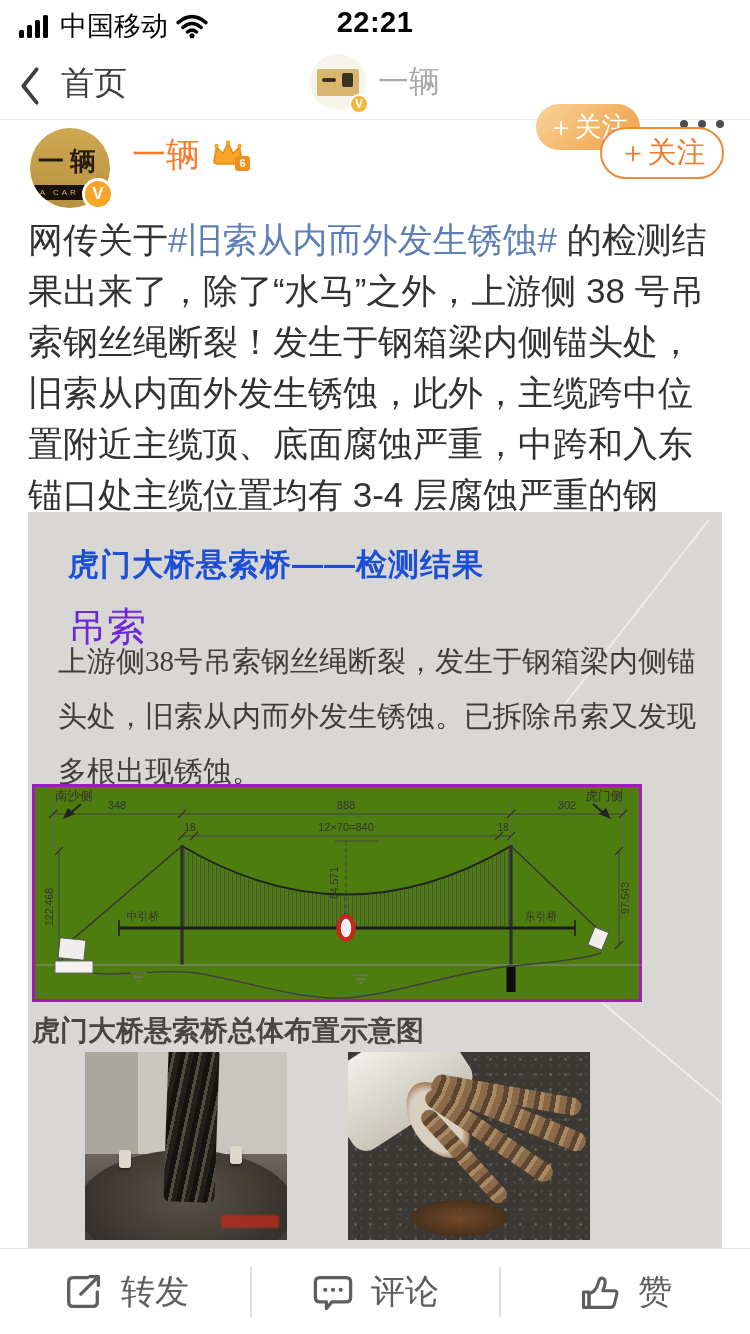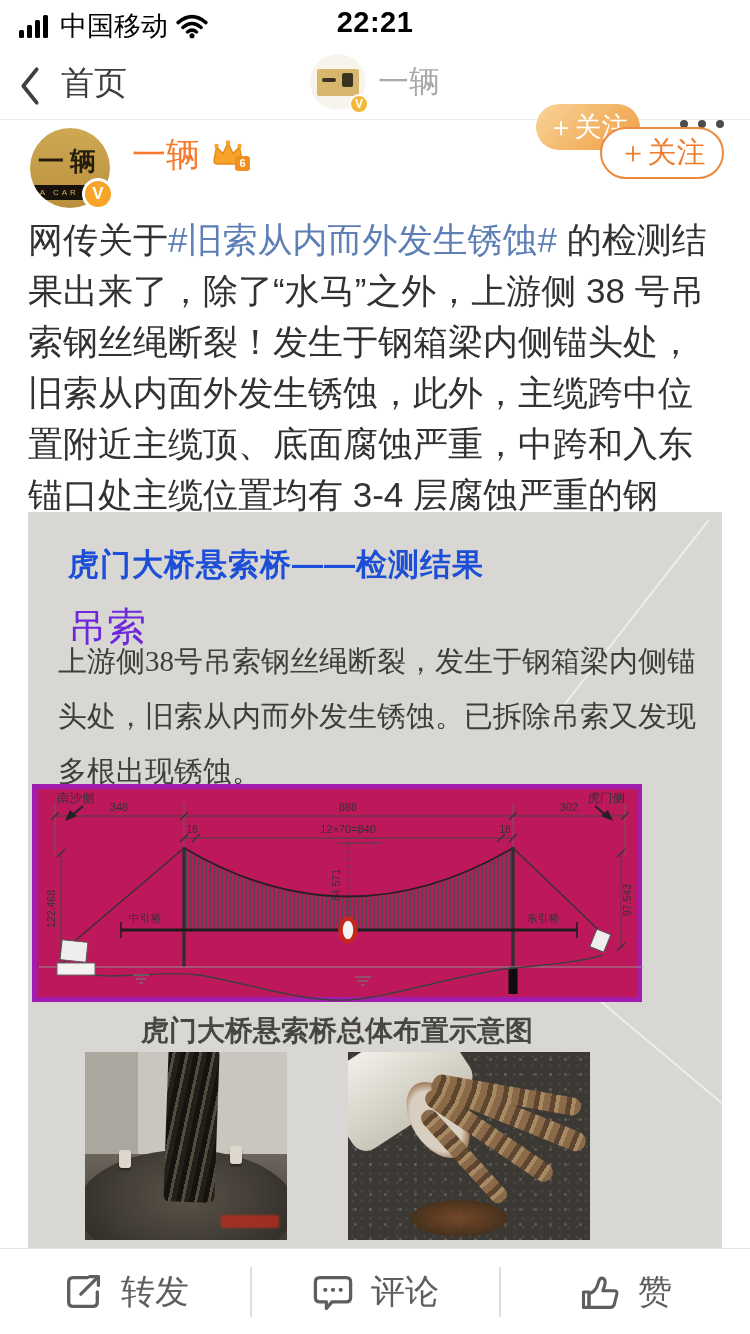--- a/index.html
+++ b/index.html
@@ -51,23 +51,23 @@
   
   .p-text { position:absolute; left:28px; top:214px; width:694px; font-size:35px; line-height:51px; color:#323232; }
   .p-text .hash { color:#5d7fb5; }
 
   
   .embed { position:absolute; left:28px; top:512px; width:694px; height:736px; background:#d9d7d3; overflow:hidden; }
   .scratch { position:absolute; width:2px; background:rgba(255,255,255,.55); }
   .doc-title { position:absolute; left:40px; top:32px; font-size:31px; font-weight:700; color:#1d4ed8; letter-spacing:1px; }
   .doc-section { position:absolute; left:40px; top:88px; font-size:39px; font-weight:400; color:#6d28d9; }
   .doc-body { position:absolute; left:30px; top:122px; width:644px; font-family:"Liberation Serif", serif; font-size:29px; line-height:55px; color:#3f3e3b; }
-  .dbox { position:absolute; left:4px; top:272px; width:610px; height:218px; background:#be185d; border:5px solid #a21caf; }
+  .dbox { position:absolute; left:4px; top:272px; width:610px; height:218px; background:#4d7c0f; border:3px solid #a21caf; }
   .dbox svg { display:block; }
-  .doc-caption { position:absolute; left:4px; top:500px; width:610px; text-align:center; font-size:28px; font-weight:700; color:#474641; }
+  .doc-caption { position:absolute; left:4px; top:500px; width:610px; font-size:28px; font-weight:700; color:#474641; }
 
   
   .photo { position:absolute; top:540px; height:188px; overflow:hidden; }
   .photo-l { left:57px; width:202px; background:linear-gradient(90deg,#aaa79e 0 26%,#c9c6c0 26% 100%); }
   .pl-floor { position:absolute; left:0; bottom:0; width:100%; height:46%; background:linear-gradient(#6b655c,#3f3a33); }
   .pl-mound { position:absolute; left:-4%; bottom:-14%; width:108%; height:62%; border-radius:50%; background:radial-gradient(ellipse at 50% 40%,#5a5349,#332f29 75%); }
   .pl-cable { position:absolute; left:40%; top:-4px; width:25%; height:82%; transform:rotate(2deg);
     background:repeating-linear-gradient(100deg,#15130f 0 5px,#524c40 5px 8px,#23201a 8px 13px); border-radius:6px; }
   .pl-bolt { position:absolute; width:12px; height:18px; background:#ddd8cb; border-radius:3px; box-shadow:0 2px 2px rgba(0,0,0,.4); }
   .pl-stamp { position:absolute; right:8px; bottom:12px; width:58px; height:13px; background:rgba(185,45,30,.8); border-radius:2px; filter:blur(1px); }

